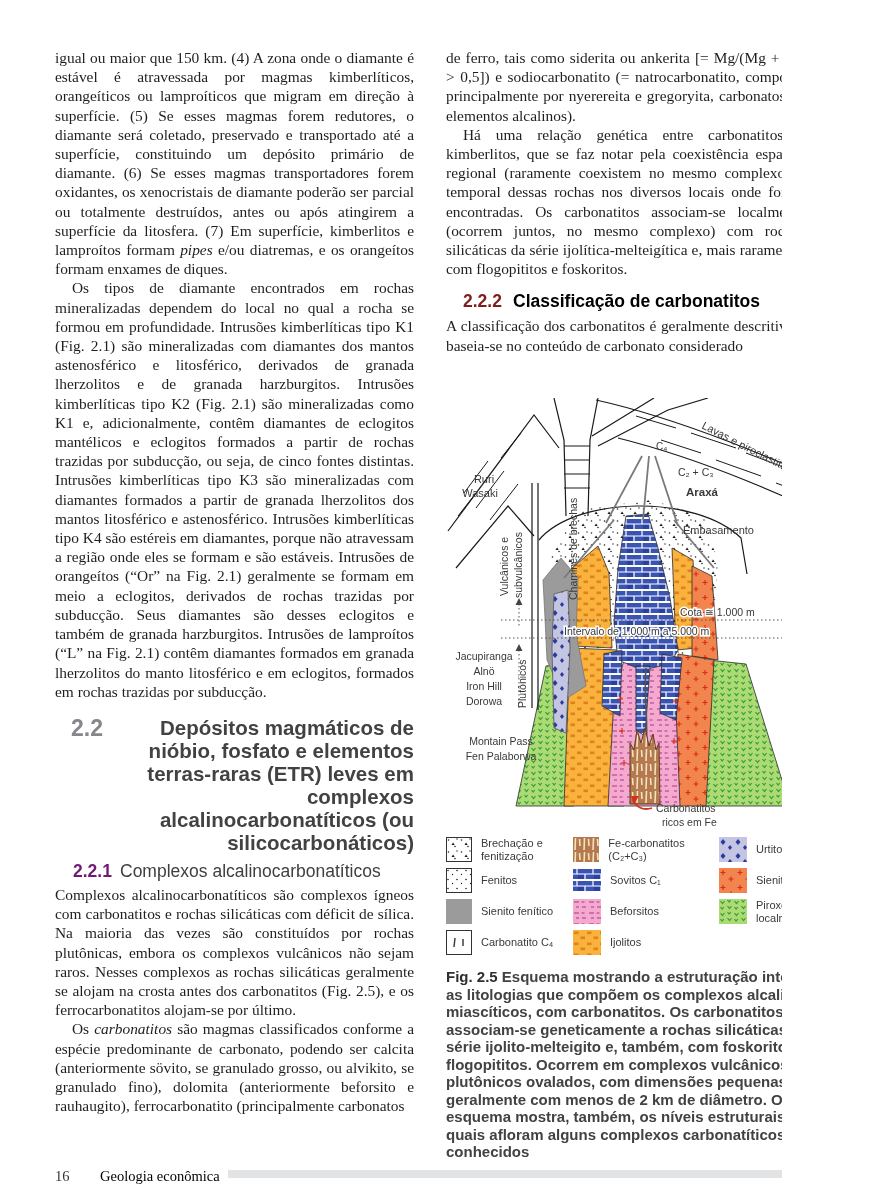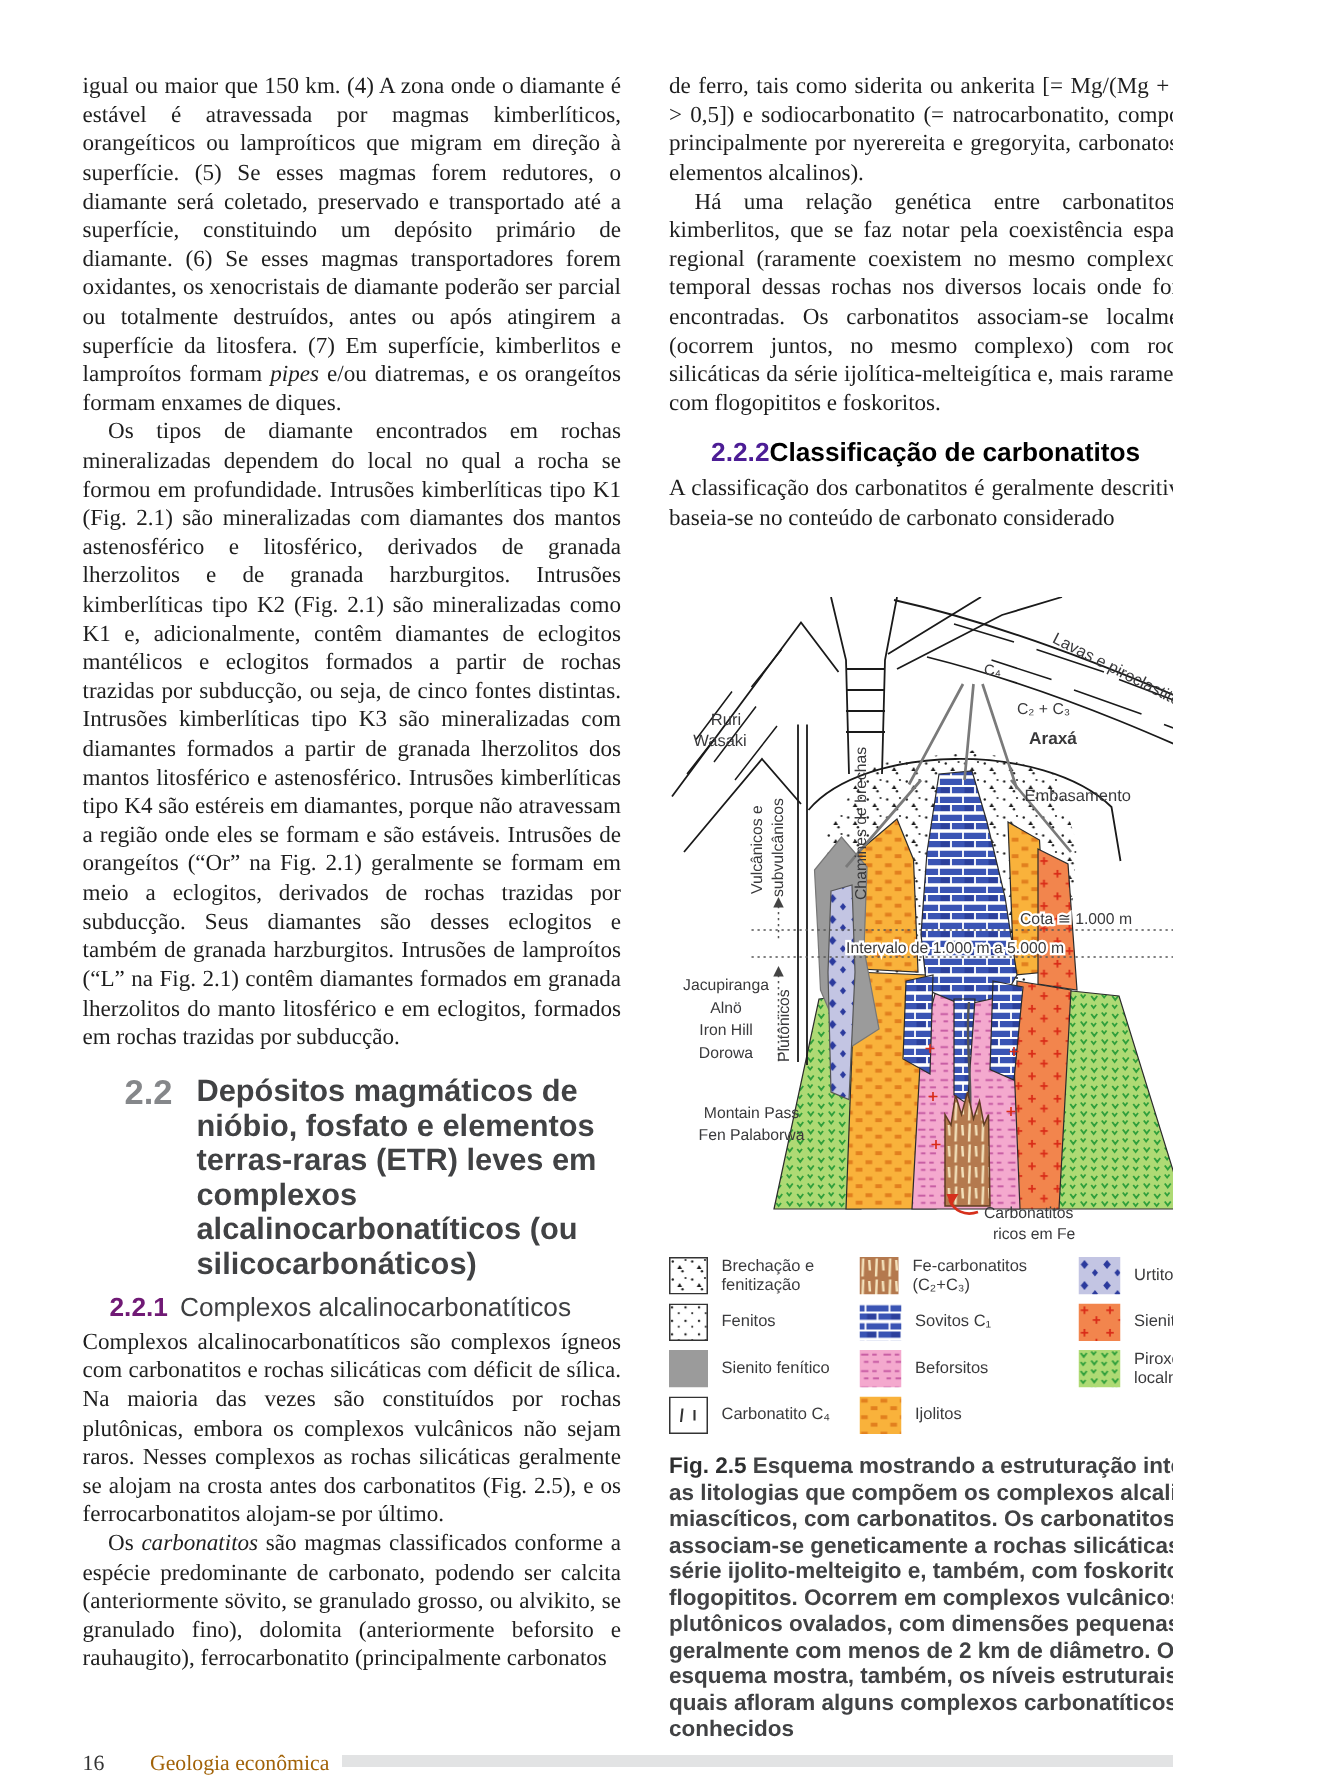--- a/index.html
+++ b/index.html
@@ -4,44 +4,44 @@
 <style>
   html,body{margin:0;padding:0;background:#ffffff;}
   .page{position:relative;width:782px;height:1187px;background:#fff;overflow:hidden;
         font-family:"Liberation Serif", serif;color:#1e1e1e;}
   .col{position:absolute;top:48px;font-size:15.4px;line-height:19.2px;text-align:justify;}
   .col-left{left:55px;width:359px;}
   .col-right{left:446px;width:359px;}
   .col p{margin:0;}
   .col p.indent{text-indent:17px;}
   
-  .h22{display:flex;margin-top:15px;margin-bottom:5px;font-family:"Liberation Sans", sans-serif;text-align:left;margin-left:28px;}
+  .h22{display:flex;margin-top:15px;margin-bottom:5px;font-family:"Liberation Sans", sans-serif;text-align:right;}
   .h22 .num{flex:0 0 48px;font-size:23px;font-weight:bold;color:#85878a;line-height:23px;padding-top:1px;}
   .h22 .ttl{font-size:20.5px;font-weight:bold;color:#414244;line-height:23px;}
   .h221{display:flex;margin-top:7px;margin-bottom:4px;font-family:"Liberation Sans", sans-serif;text-align:left;}
   .h221 .num{flex:0 0 47px;margin-left:18px;font-size:17.5px;font-weight:bold;color:#701a75;line-height:20px;}
   .h221 .ttl{font-size:17.5px;font-weight:normal;color:#3e3f41;line-height:20px;text-align:center;}
   .h222{display:flex;margin-top:13px;margin-bottom:5px;font-family:"Liberation Sans", sans-serif;text-align:left;}
-  .h222 .num{flex:0 0 50px;margin-left:17px;font-size:17.5px;font-weight:bold;color:#4c1d95;line-height:20px;text-align:right;}
+  .h222 .num{flex:0 0 50px;margin-left:17px;font-size:17.5px;font-weight:bold;color:#7f1d1d;line-height:20px;}
   .h222 .ttl{font-size:17.5px;font-weight:bold;color:#000000;line-height:20px;}
   
   .figure-block{position:absolute;left:446px;top:398px;width:442px;}
   .legend{display:grid;grid-template-columns:127px 146px 167px;grid-template-rows:repeat(4,31px);
           grid-auto-flow:column;margin-top:0px;}
   .lg-item{display:flex;align-items:center;gap:9px;font-family:"Liberation Sans", sans-serif;
            font-size:11px;line-height:12.5px;color:#3a3a3c;}
   .lg-item .lab1{max-width:88px;}
   .lg-item .lab2{max-width:150px;}
   .lg-item .lab3{max-width:105px;}
   .caption{margin-top:10px;width:385px;font-family:"Liberation Sans", sans-serif;
            font-size:15px;line-height:17.5px;font-weight:700;color:#414244;text-align:left;}
   .caption b{color:#2e2f30;}
   
   .footer-num{position:absolute;left:55px;top:1168px;font-size:14.5px;color:#333;}
-  .footer-title{position:absolute;left:100px;top:1168px;font-size:14.5px;color:#a16207;}
+  .footer-title{position:absolute;left:100px;top:1168px;font-size:14.5px;color:#000000;}
   .footer-bar{position:absolute;left:228px;top:1170px;width:584px;height:8px;background:#e2e3e4;}
   svg text{font-family:"Liberation Sans", sans-serif;fill:#39393b;}
 </style>
 </head>
 <body>
 
 <div class="page">
 
   <div class="col col-left">
     <p><span>igual ou maior que 150 km. (4) A zona onde o diamante é estável é atravessada por magmas kimberlíticos, orangeíticos ou lamproíticos que migram em direção à superfície. (5) Se esses magmas forem redutores, o diamante será coletado, preservado e transportado até a superfície, constituindo um depósito primário de diamante. (6) Se esses magmas transportadores forem oxidantes, os xenocristais de diamante poderão ser parcial ou totalmente destruídos, antes ou após atingirem a superfície da litosfera. (7) Em superfície, kimberlitos e lamproítos formam </span><i>pipes</i><span> e/ou diatremas, e os orangeítos formam enxames de diques.</span></p>

